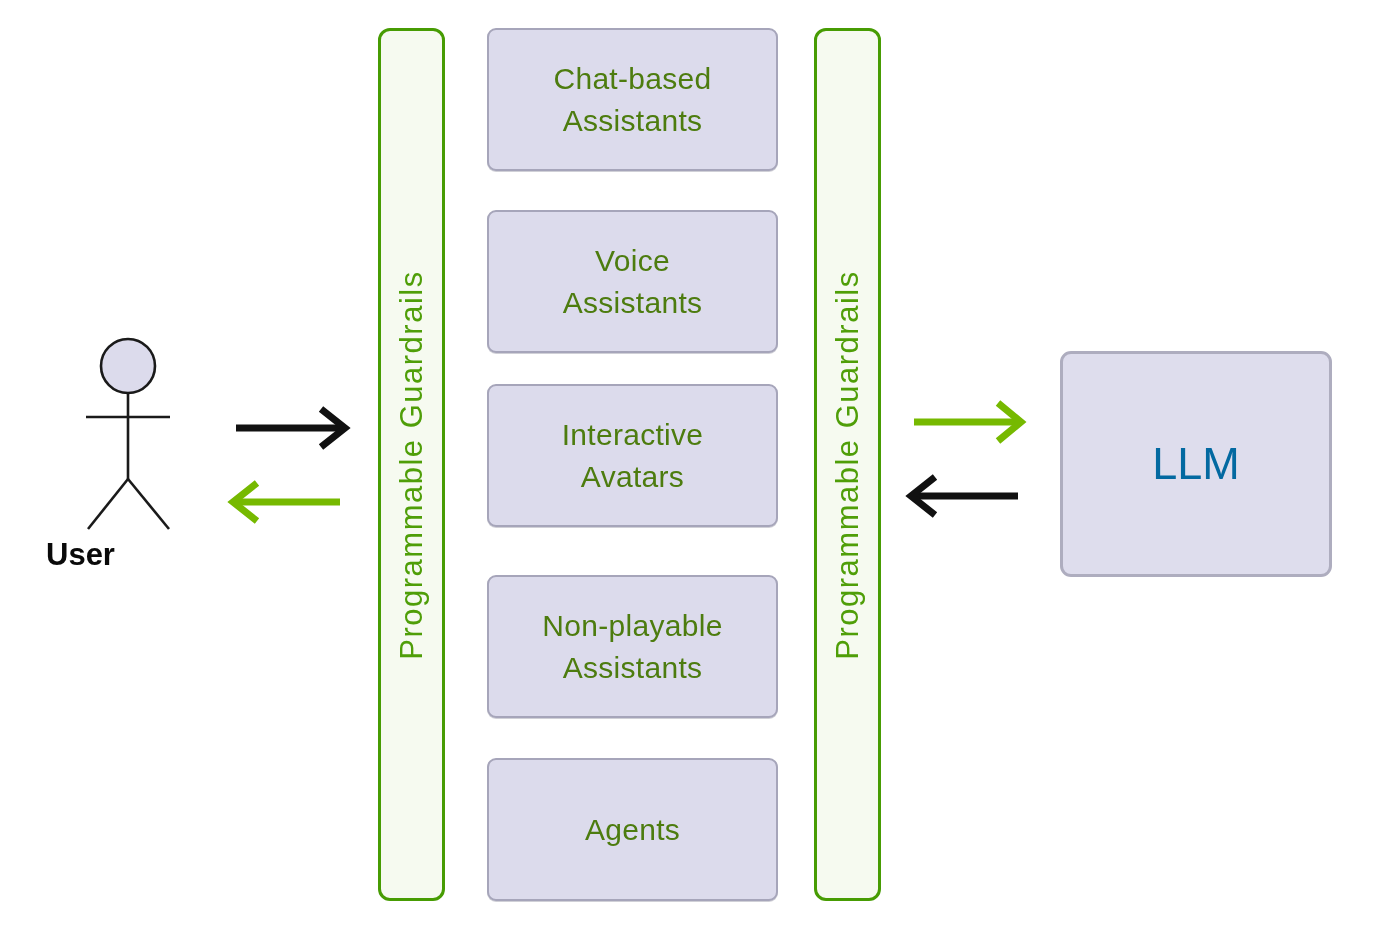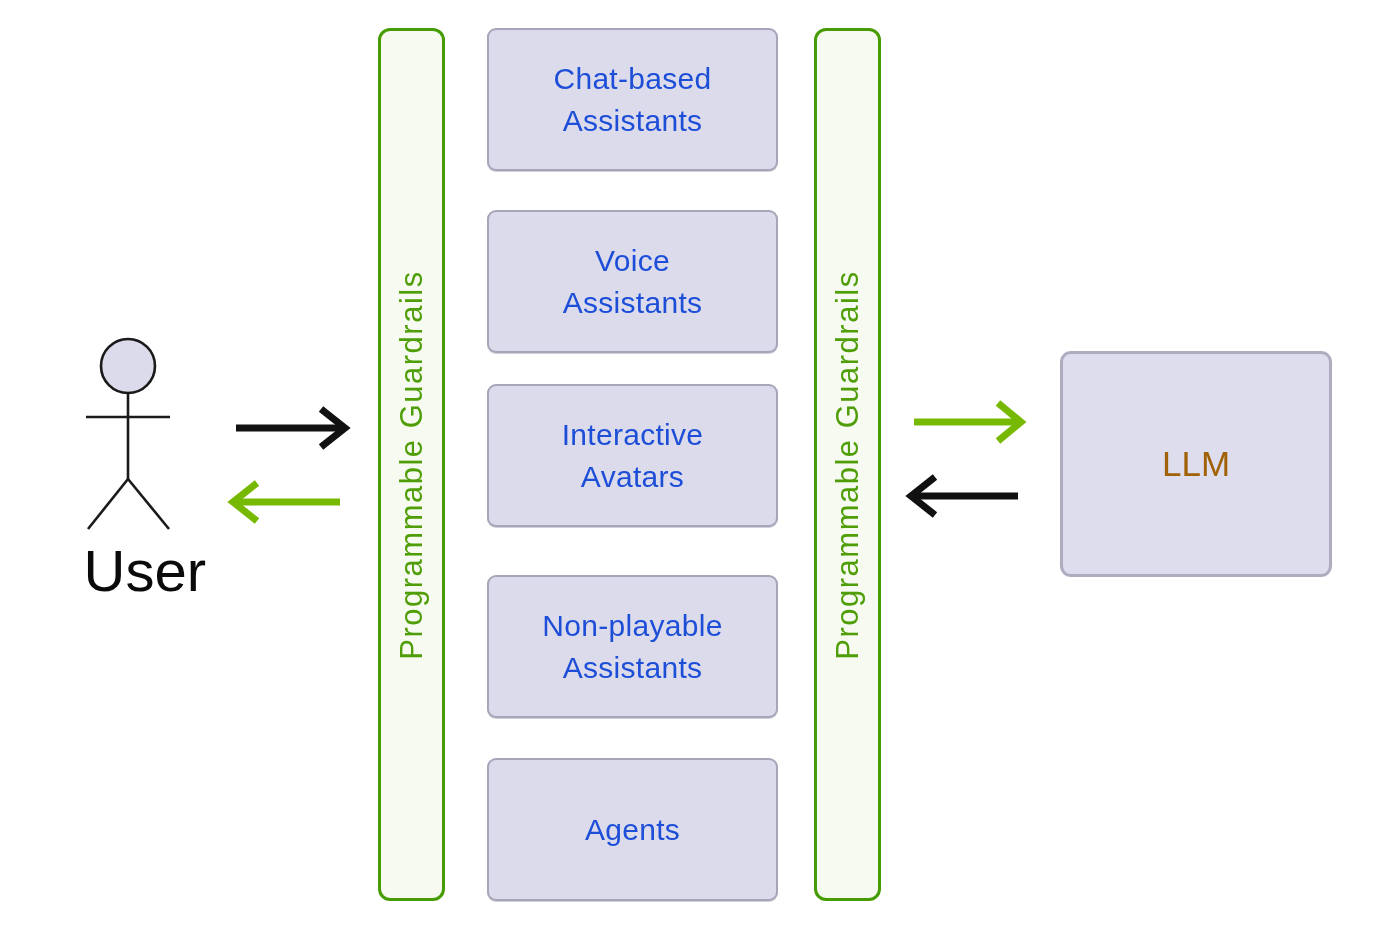--- a/index.html
+++ b/index.html
@@ -50,50 +50,50 @@
     align-items: center;
     justify-content: center;
     box-shadow: 0 1px 0 rgba(120,120,140,0.35);
   }
   .app-label {
     white-space: pre-line;
     text-align: center;
     font-size: 30px;
     letter-spacing: 0.3px;
     line-height: 42px;
-    color: #1d4ed8;
+    color: #4d7c0f;
   }
   
   .llm-box {
     position: absolute;
     left: 1060px;
     top: 351px;
     width: 272px;
     height: 226px;
     background: #dedded;
     border: 3px solid #aeadbf;
     border-radius: 11px;
     box-sizing: border-box;
     display: flex;
     align-items: center;
     justify-content: center;
   }
   .llm-label {
-    font-size: 35px;
-    color: #a16207;
+    font-size: 45px;
+    color: #0369a1;
   }
   
   .user-label {
     position: absolute;
     left: 46px;
     top: 537px;
     width: 160px;
-    text-align: right;
-    font-size: 58px;
-    font-weight: 400;
+    text-align: left;
+    font-size: 31px;
+    font-weight: 700;
     color: #0a0a0a;
   }
   
   #overlay {
     position: absolute;
     inset: 0;
     width: 1376px;
     height: 926px;
   }
 </style>

